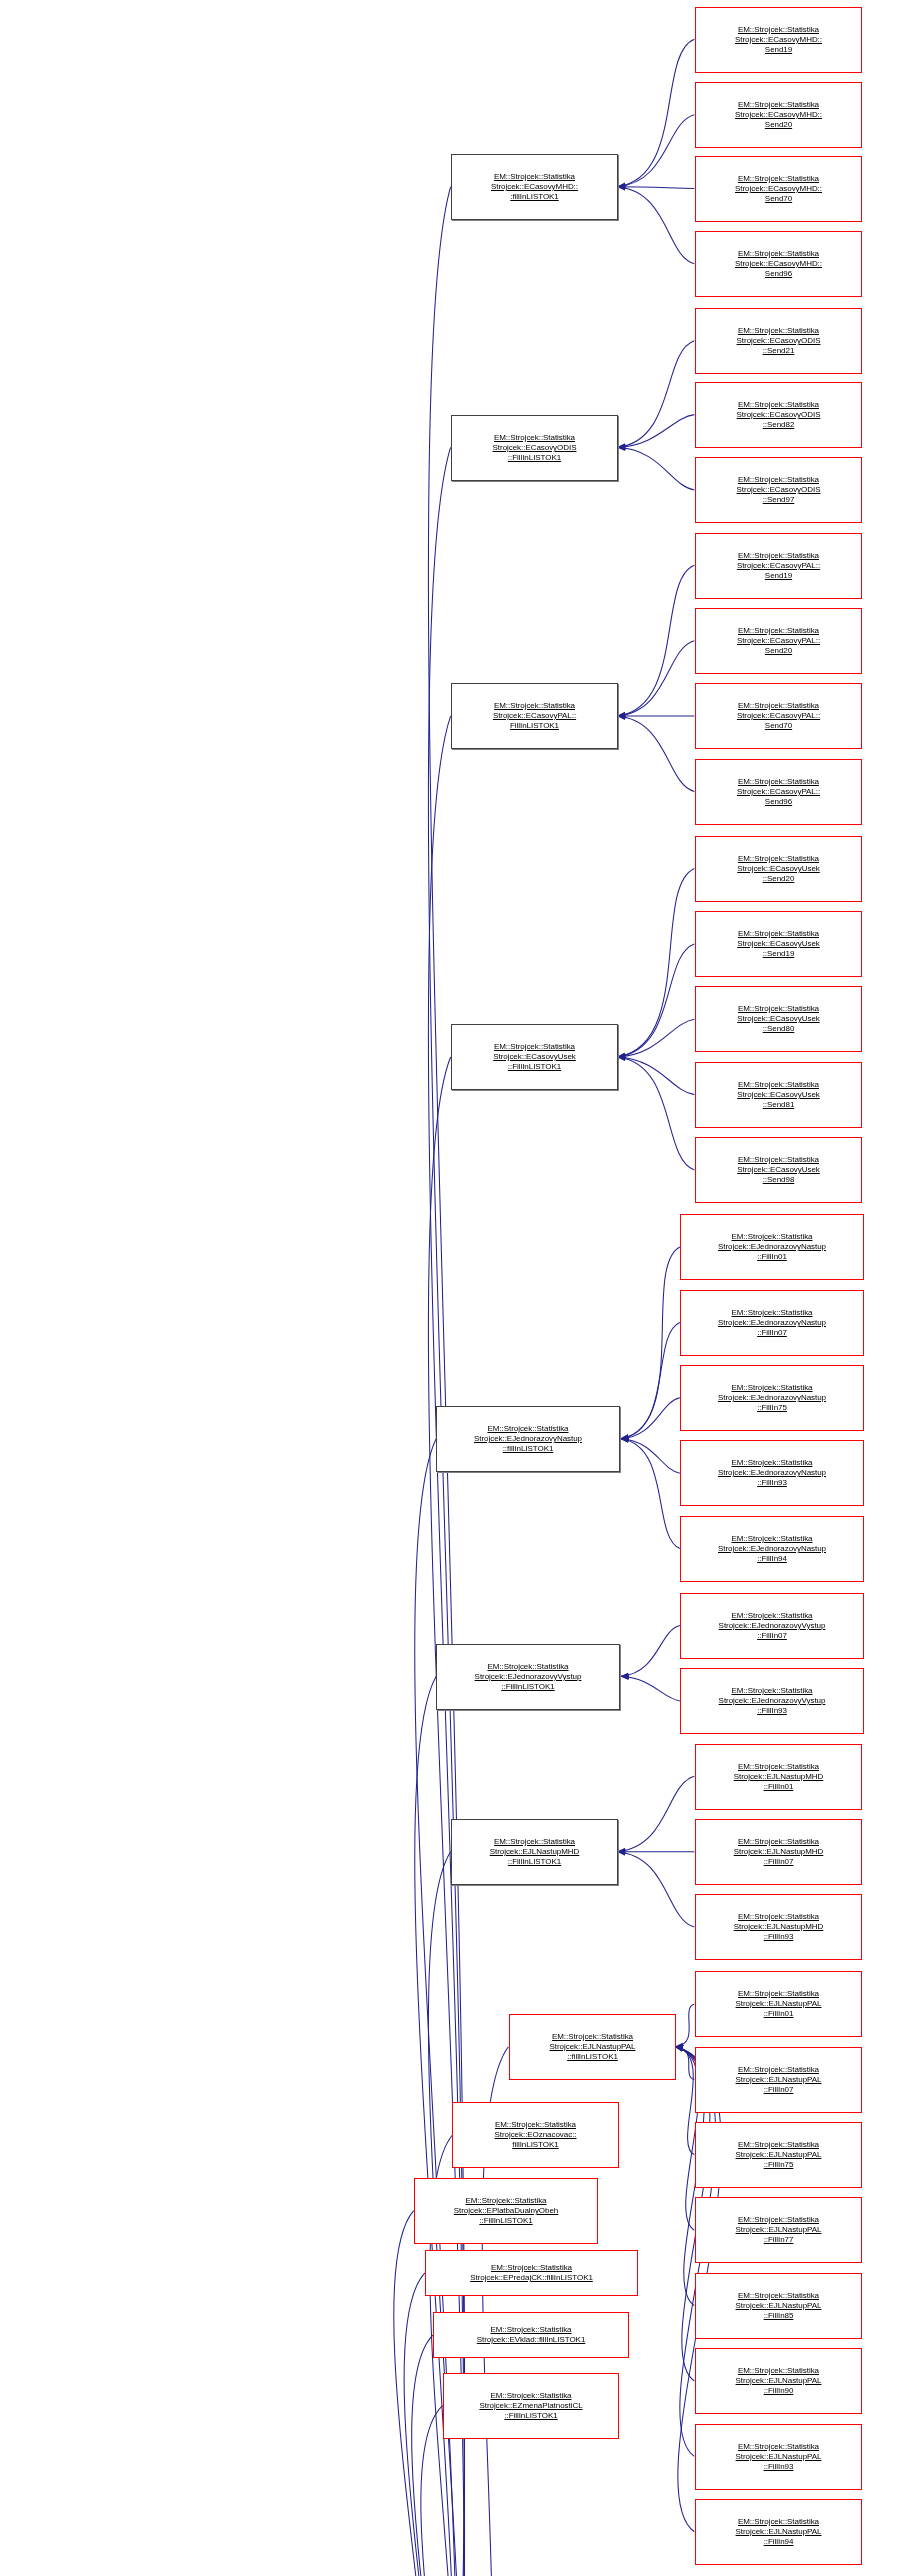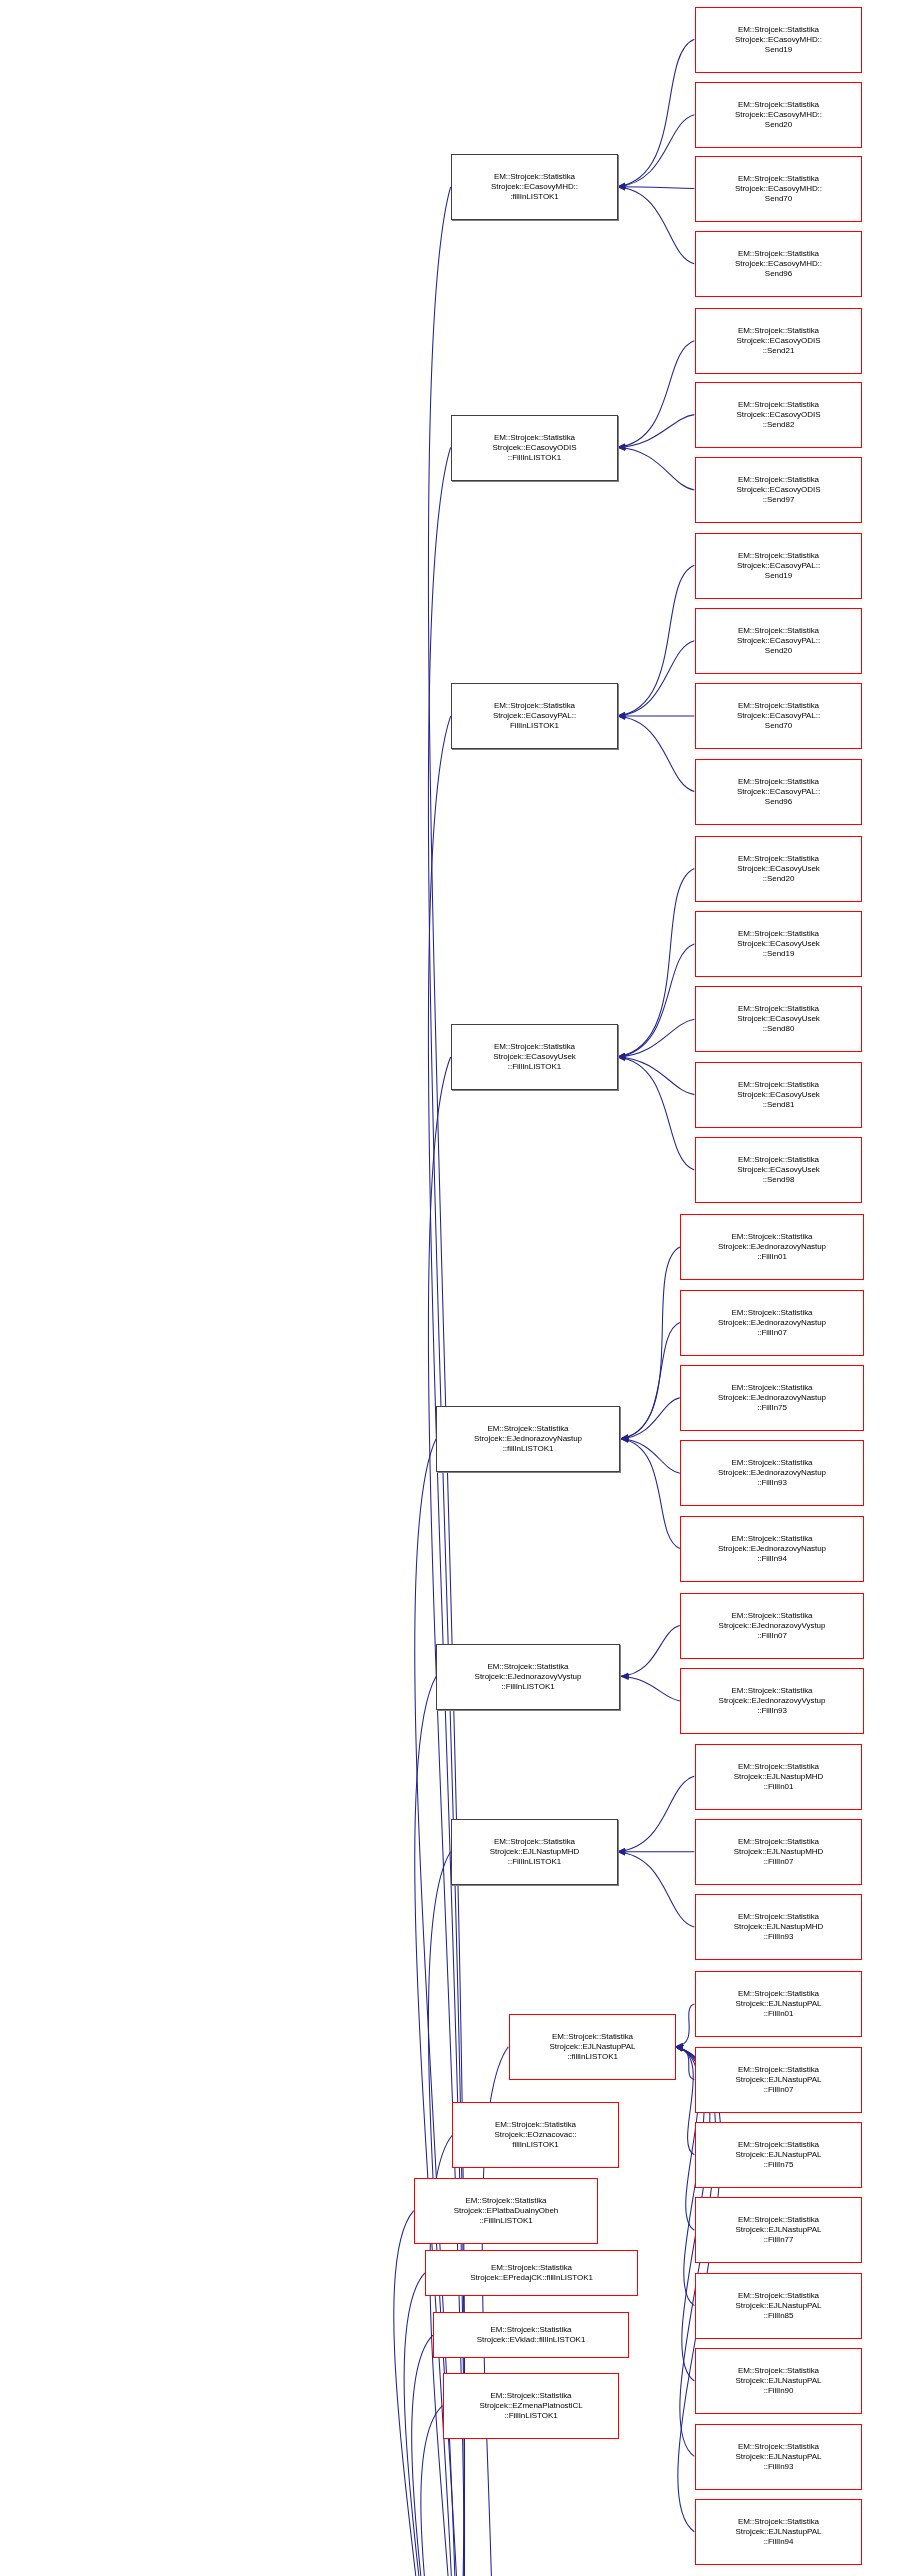--- a/index.html
+++ b/index.html
@@ -27,20 +27,21 @@
     text-align:center;
     font-size:8px;
     line-height:10px;
     color:#000000;
     background:#ffffff;
     border:1px solid #ff0000;
     white-space:pre-line;
     padding:1px 1.9px;
     letter-spacing:-0.05px;
     z-index:3;
+    text-decoration:underline;
   }
   .node.mid{
     border:1px solid #404040;
     box-shadow:1px 1px 0 0 #808080;
     background:#ffffff;
   }
   .node span{display:block;width:100%;}
 </style>
 </head>
 <body>

